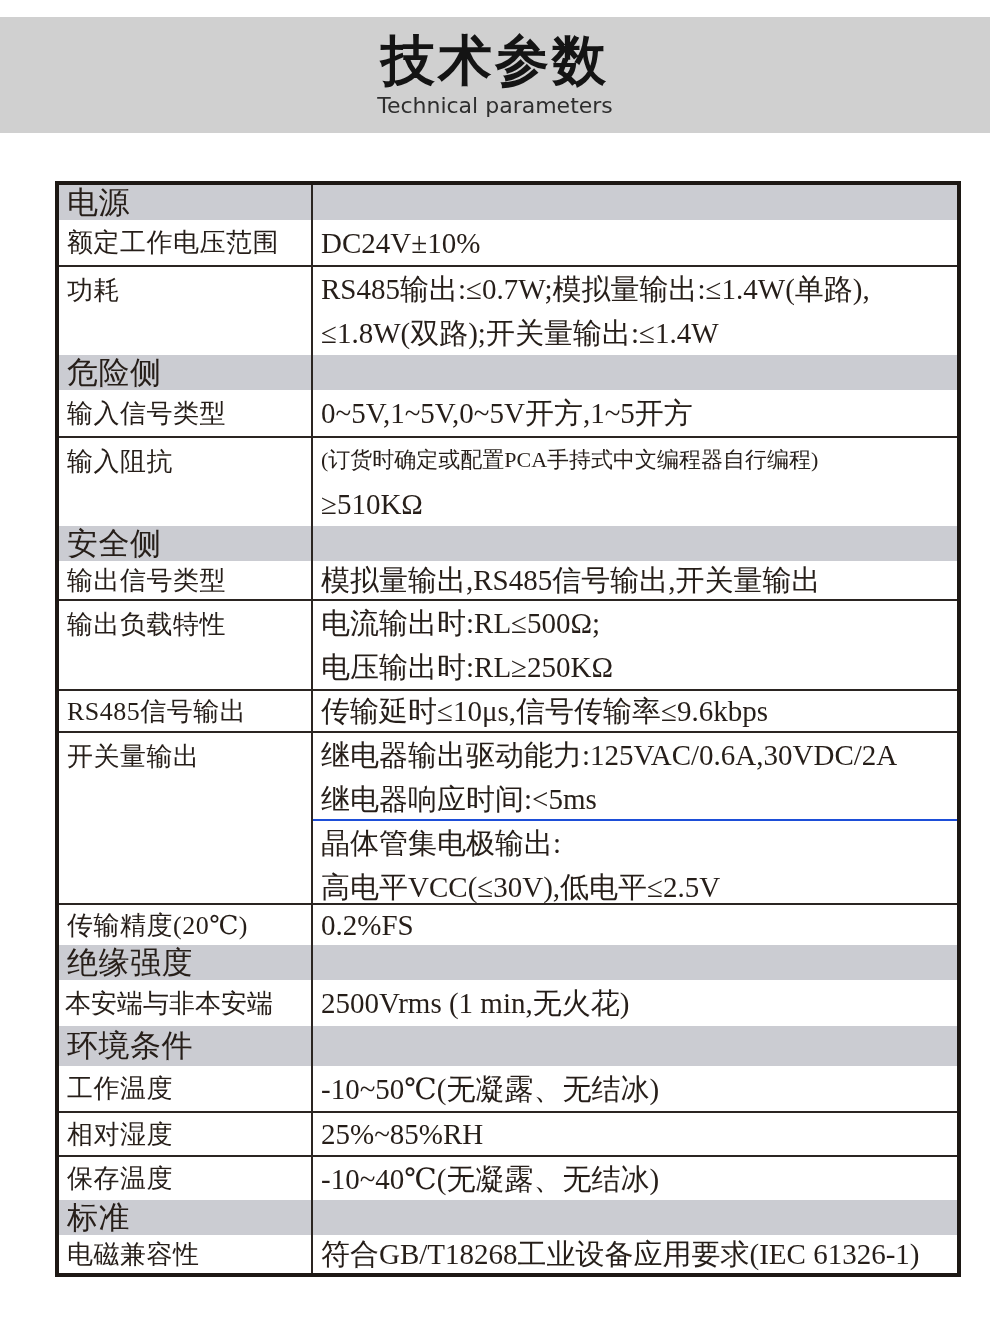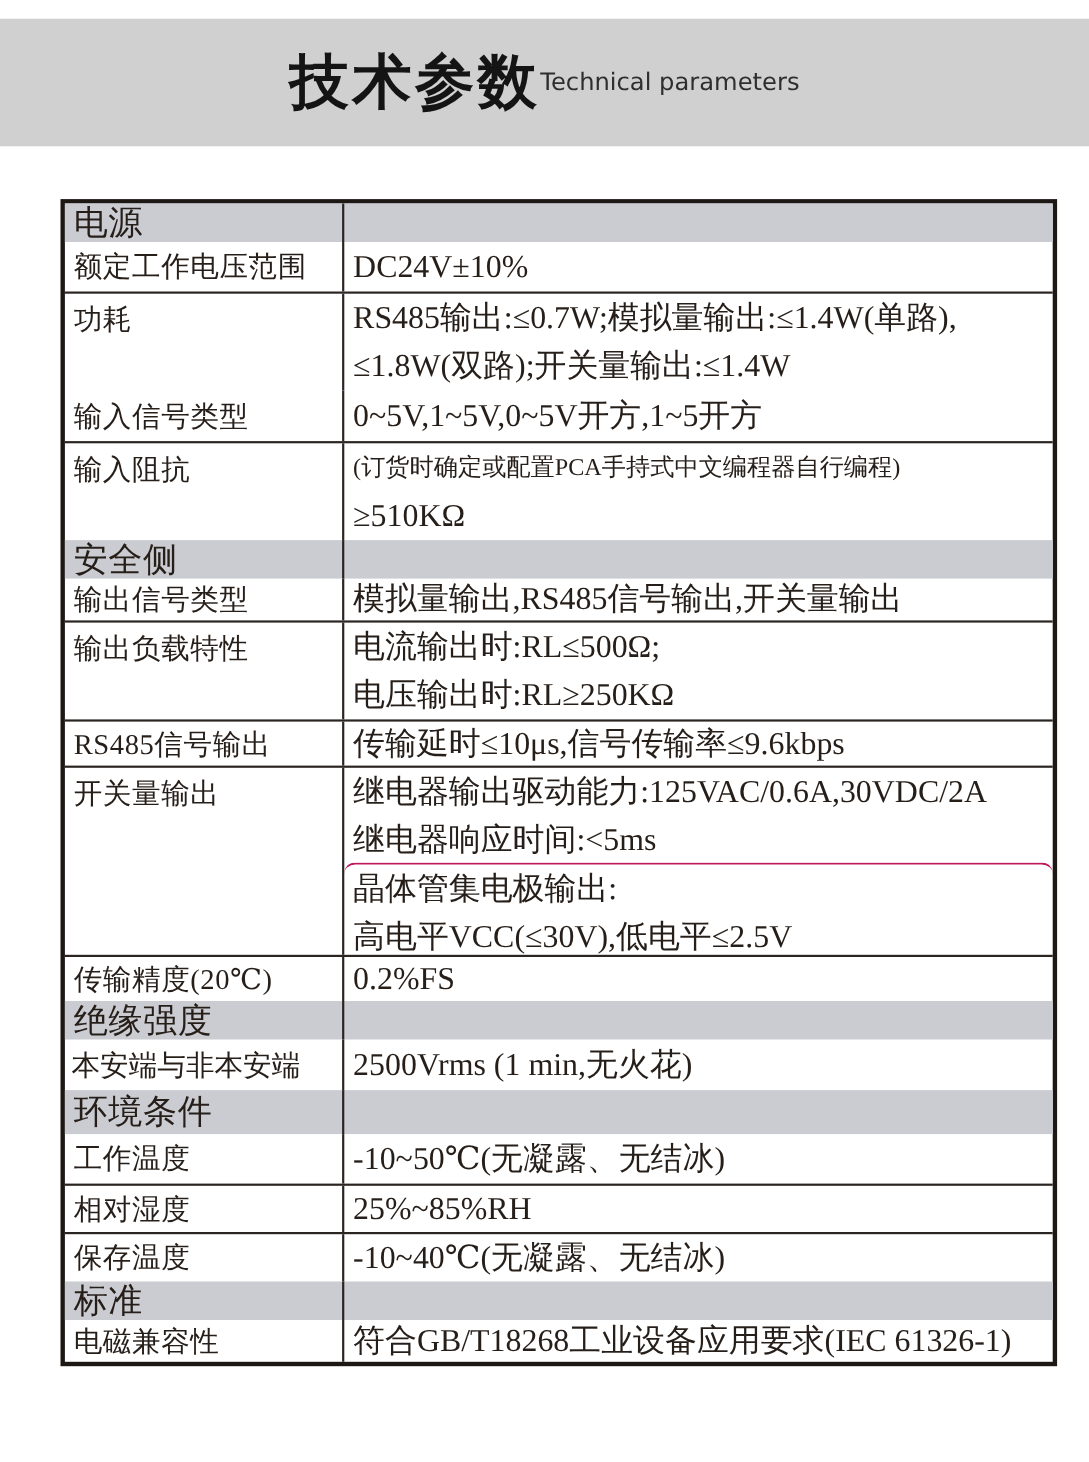--- a/index.html
+++ b/index.html
@@ -5,21 +5,21 @@
   html,body{margin:0;padding:0;}
   body{
     width:990px;height:1329px;position:relative;background:#ffffff;
     font-family:"Liberation Serif","DejaVu Serif",serif;
     color:#261e19;overflow:hidden;
   }
   
   .title-band{
     position:absolute;left:0;top:17px;width:990px;height:116px;
     background:var(--band,#d0d0d0);
-    display:flex;flex-direction:row;align-items:center;justify-content:center;
+    display:flex;flex-direction:column;align-items:center;justify-content:center;
   }
   .page-title{
     font-family:"DejaVu Sans","Liberation Sans",sans-serif;
     font-weight:900;font-size:54px;line-height:60px;color:#141414;
     letter-spacing:3px;
   }
   .page-subtitle{
     font-family:"DejaVu Sans","Liberation Sans",sans-serif;
     font-size:22px;line-height:26px;color:#2e2e2e;margin-top:2px;
   }
@@ -44,21 +44,21 @@
     display:flex;flex-direction:column;justify-content:center;
     font-size:29px;
   }
   .value .line{line-height:44px;white-space:nowrap;}
   .value .line.small{font-size:22px;}
   .td.value.split{padding:0;justify-content:flex-start;}
   .subcell{
     box-sizing:border-box;display:flex;flex-direction:column;
     padding-left:8px;
   }
-  .subcell.sub-sep{border-top:2px solid #be185d;border-radius:10px;}
+  .subcell.sub-sep{border-top:2px solid #1d4ed8;}
 </style>
 </head>
 <body>
 
 <div class="title-band">
   <div class="page-title">技术参数</div>
   <div class="page-subtitle">Technical parameters</div>
 </div>
 
 <div class="spec-table">
@@ -76,20 +76,24 @@
   </div>
 
   <div class="tr sep" style="height:90px">
     <div class="td label top">功耗</div>
     <div class="td value">
       <div class="line">RS485输出:≤0.7W;模拟量输出:≤1.4W(单路),</div>
       <div class="line">≤1.8W(双路);开关量输出:≤1.4W</div>
     </div>
   </div>
 
+  <div class="tr header" style="height:35px">
+    <div class="td label">危险侧</div>
+    <div class="td value"></div>
+  </div>
 
   <div class="tr" style="height:46px">
     <div class="td label">输入信号类型</div>
     <div class="td value">
       <div class="line">0~5V,1~5V,0~5V开方,1~5开方</div>
     </div>
   </div>
 
   <div class="tr sep" style="height:90px">
     <div class="td label top">输入阻抗</div>

